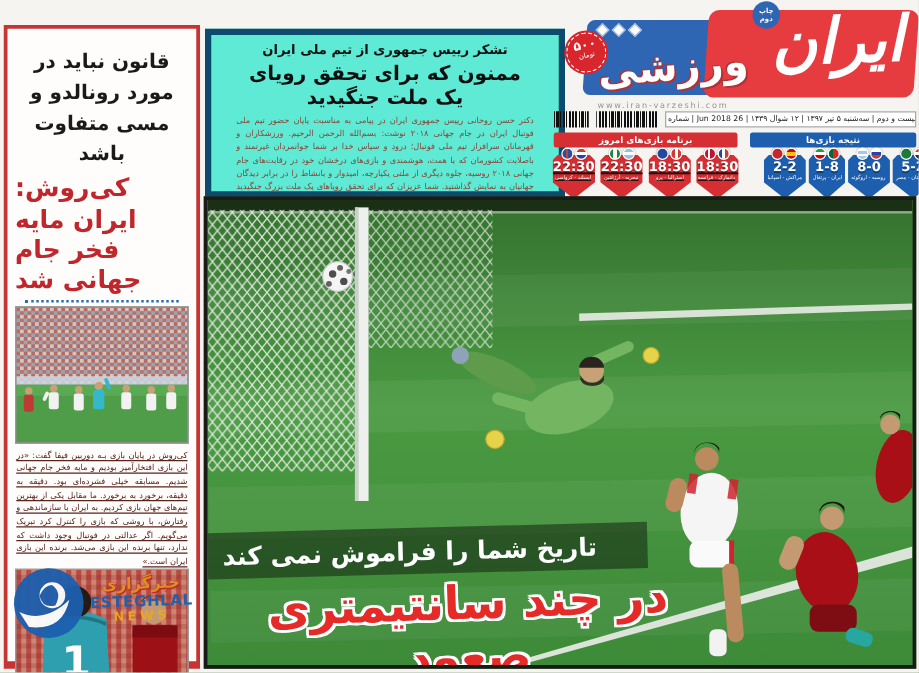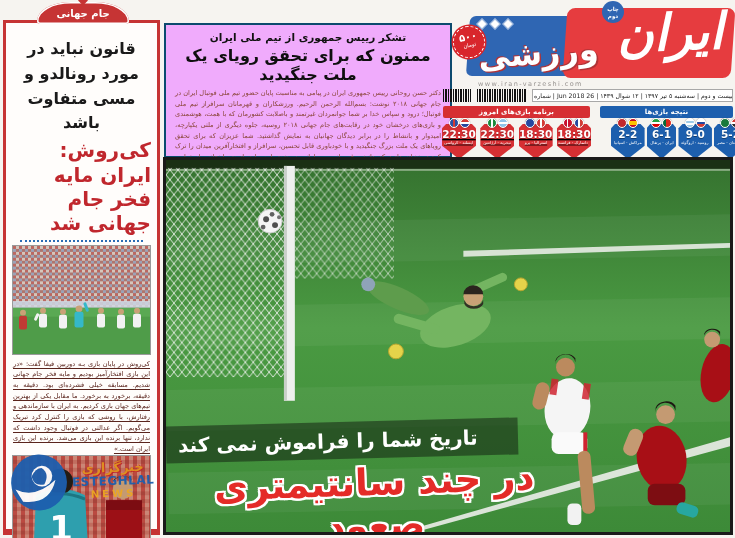--- a/index.html
+++ b/index.html
@@ -10,38 +10,38 @@
 
   
   .left-col { position:absolute; left:3px; top:20px; width:157px; height:515px;
     background:#fffdfb; border:3px solid #c63434; border-bottom-width:6px; padding:8px 6px 4px; }
   .dome { position:absolute; left:37px; top:2px; width:92px; height:22px; background:#c63434;
     border-radius:46px 46px 4px 4px / 26px 26px 4px 4px; color:#fff; font-size:10px; font-weight:bold;
     text-align:center; line-height:23px; z-index:4; box-shadow:0 0 0 1.5px #fff inset; }
   .dome::before { content:""; position:absolute; left:50%; top:-5px; width:7px; height:7px;
     background:#c63434; transform:translateX(-50%) rotate(45deg); }
   .lc-kicker1 { margin-top:6px; font-size:16px; font-weight:bold; color:#1a1a1a; text-align:center; line-height:1.55; }
-  .lc-head1 { margin-top:2px; font-size:20px; font-weight:800; color:#c0272d; text-align:right; line-height:1.22; letter-spacing:-.3px; }
+  .lc-head1 { margin-top:2px; font-size:20px; font-weight:800; color:#c0272d; text-align:left; line-height:1.22; letter-spacing:-.3px; }
   .blue-divider { margin:4px 8px 3px; border-top:2px dotted #2a6db5; }
   .lc-photo { width:100%; height:110px; border:1px solid #9a9a9a; background:#888; overflow:hidden; }
   .lc-photo svg { display:block; width:100%; height:100%; }
   .lc-body { margin:4px 1px 0; font-size:6.6px; line-height:1.62; color:#5a241c; text-align:justify;
     text-decoration:underline; text-decoration-thickness:.5px; text-underline-offset:1.6px; }
   .lc-kicker2 { margin-top:3px; font-size:11px; font-weight:bold; color:#111; text-align:center; line-height:1.6; }
   .lc-head2 { margin-top:1px; font-size:19px; font-weight:800; color:#1b5fad; text-align:center; line-height:1.25; }
   .watermark { position:absolute; left:2px; bottom:6px; width:148px; height:84px; z-index:6;
     display:flex; align-items:center; gap:2px; transform:rotate(-2deg); opacity:.95; }
   .wm-texts { display:flex; flex-direction:column; align-items:center; line-height:1.1; }
   .wm-fa { font-size:13px; font-weight:800; color:#e0921f; text-shadow:0 0 1px #c0272d, 1px 1px 0 #c0272d; }
   .wm-en { font-size:12px; font-weight:800; color:#1d5fae; letter-spacing:.5px; }
   .wm-news { font-size:10px; font-weight:800; color:#eda722; letter-spacing:3px; }
 
   
   .top-story { position:absolute; left:164px; top:23px; width:288px; height:135px;
-    border:2px solid #0c4a6e; background:#f0abfc; padding:4px 9px; }
+    border:5px solid #0c4a6e; background:#5eead4; padding:4px 20px; }
   .ts-kicker { font-size:10.5px; font-weight:bold; color:#111; text-align:center; margin-top:2px; }
   .ts-head { font-size:16px; font-weight:800; color:#0f0f0f; text-align:center; margin:3px 0 4px; letter-spacing:-.2px; }
   .ts-body { font-size:6.6px; line-height:1.62; color:#8a4638; text-align:justify; }
   .ts-sign { font-size:7.5px; font-weight:bold; color:#70352a; text-align:center; margin-top:3px; }
 
   
   .masthead { position:absolute; left:452px; top:4px; width:281px; height:100px; }
   .logo-blue { position:absolute; left:16px; top:12px; width:138px; height:60px; background:#2f66b3;
     border-radius:6px; transform:skewX(-4deg); }
   .diamonds { position:absolute; left:26px; top:16px; display:flex; gap:5px; z-index:2; }
@@ -115,21 +115,20 @@
   .caption-big { position:absolute; left:4px; top:301px; width:410px; text-align:center;
     font-size:37px; font-weight:800; color:#e42b28; transform:rotate(-2deg); direction:rtl; z-index:3;
     text-shadow:-2px 0 0 #fff,2px 0 0 #fff,0 -2px 0 #fff,0 2px 0 #fff,
                 -2px -2px 0 #fff,2px 2px 0 #fff,-2px 2px 0 #fff,2px -2px 0 #fff; }
 </style>
 </head>
 <body>
 
 <div class="page">
 
-  <div class="dome rtl">جام جهانی</div>
   <div class="left-col">
     <div class="lc-kicker1 rtl">قانون نباید در مورد رونالدو و مسی متفاوت باشد</div>
     <div class="lc-head1 rtl">کی‌روش: ایران مایه فخر جام جهانی شد</div>
     <div class="blue-divider"></div>
 
     <div class="lc-photo">
       <svg viewBox="0 0 137 110" preserveAspectRatio="none">
         <defs>
           <pattern id="crowd1" width="6" height="6" patternUnits="userSpaceOnUse">
             <rect width="3" height="3" fill="#b2544c"></rect>
@@ -299,31 +298,31 @@
           <div class="badge-time">2-2</div>
           <div class="badge-teams">مراکش - اسپانیا</div>
         </div>
     </div>
     <div class="badge-wrap">
       <div class="flags">
           <span class="flag fl-iran"></span>
           <span class="flag fl-portugal"></span>
         </div>
       <div class="badge-body badge-blue">
-          <div class="badge-time">6-1</div>
+          <div class="badge-time">1-8</div>
           <div class="badge-teams">ایران - پرتغال</div>
         </div>
     </div>
     <div class="badge-wrap">
       <div class="flags">
           <span class="flag fl-uruguay"></span>
           <span class="flag fl-russia"></span>
         </div>
       <div class="badge-body badge-blue">
-          <div class="badge-time">9-0</div>
+          <div class="badge-time">8-0</div>
           <div class="badge-teams">روسیه - اروگوئه</div>
         </div>
     </div>
     <div class="badge-wrap">
       <div class="flags">
           <span class="flag fl-saudi"></span>
           <span class="flag fl-egypt"></span>
         </div>
       <div class="badge-body badge-blue">
           <div class="badge-time">5-2</div>

